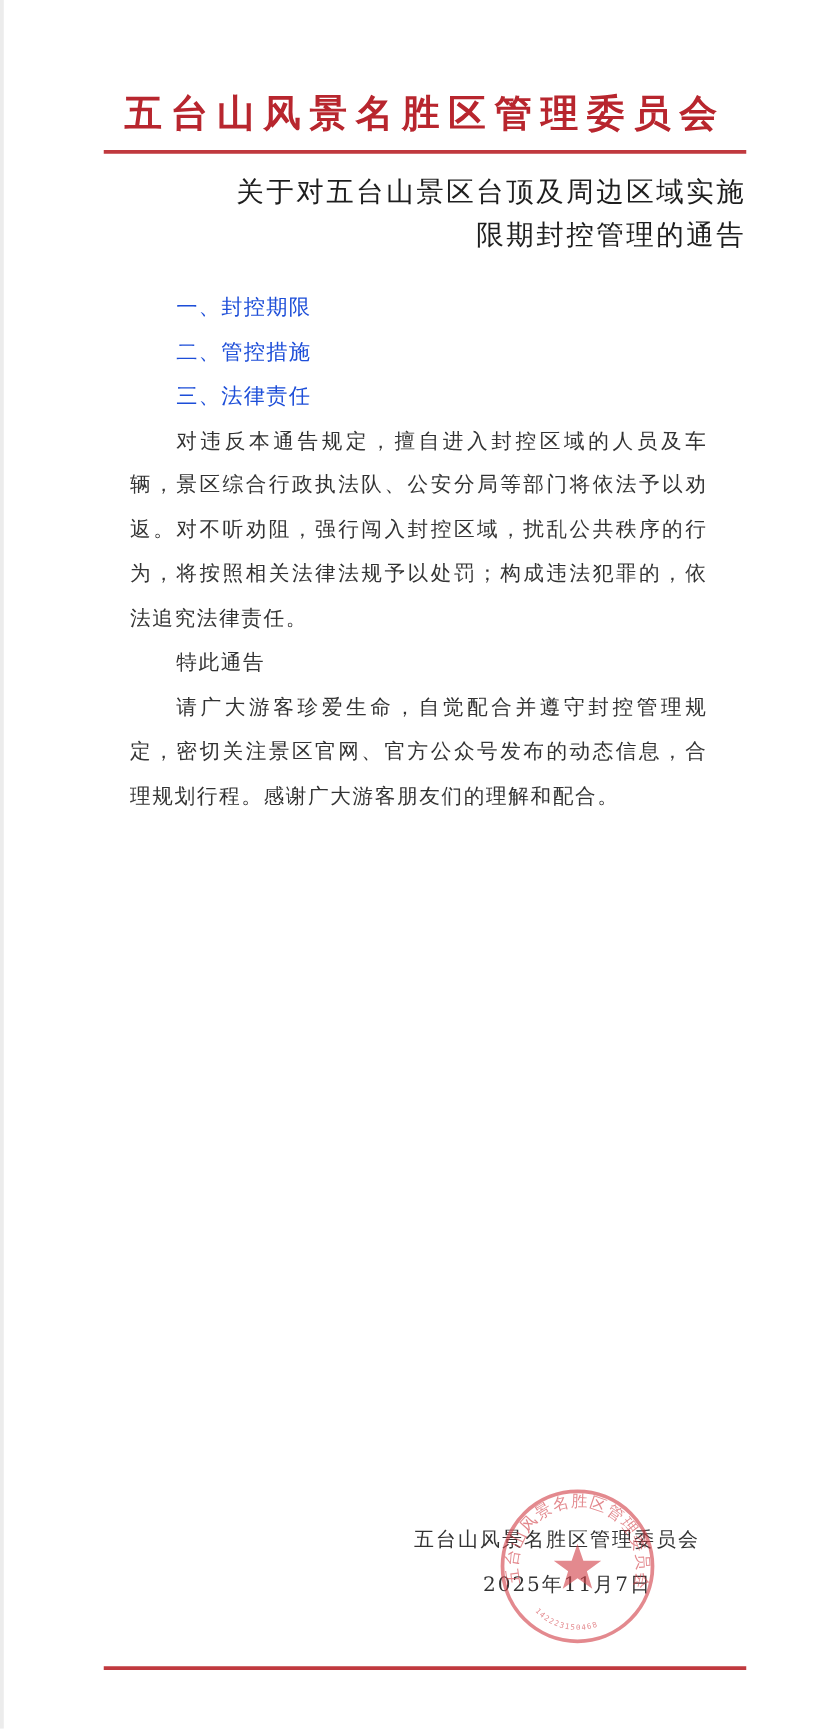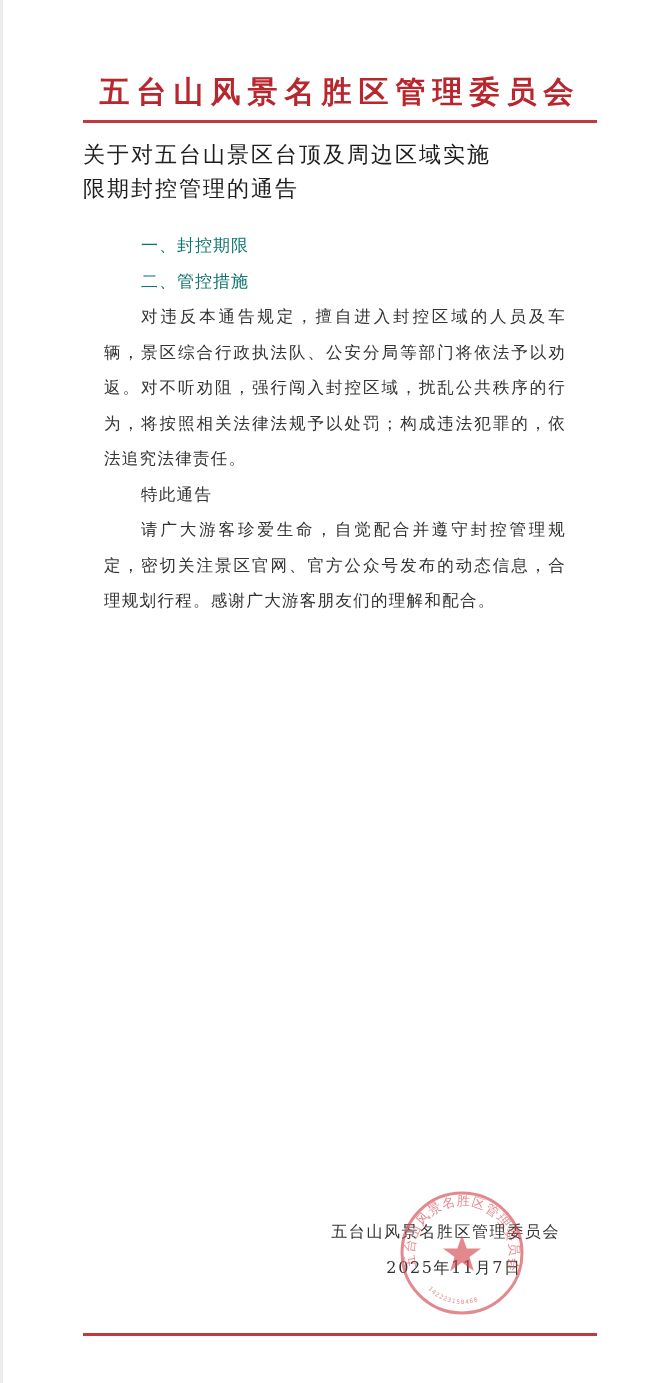--- a/index.html
+++ b/index.html
@@ -11,32 +11,32 @@
   .org-header {
     position: absolute; left: 83px; width: 514px; top: 72px; height: 40px;
     text-align: center; color: #b8262e; font-size: 30px; font-weight: bold;
     letter-spacing: 7px; line-height: 40px; font-family: "DejaVu Serif", serif;
   }
   .red-rule { position: absolute; left: 83px; width: 514px; height: 3px; background: #c0393e; }
   .red-rule.top { top: 120px; }
   .red-rule.bottom { top: 1333px; }
   .title {
     position: absolute; left: 83px; width: 514px; top: 138px;
-    text-align: left; color: #1e1e1e; font-size: 22px; line-height: 34px;
+    text-align: right; color: #1e1e1e; font-size: 22px; line-height: 34px;
     letter-spacing: 2px; font-family: "DejaVu Serif", serif;
   }
   .title div { white-space: nowrap; }
   .body {
     position: absolute; left: 104px; width: 462px; top: 228px;
     font-size: 16.5px; line-height: 35.5px; color: #333;
   }
   .para { text-align: justify; text-align-last: left; text-indent: 37px; letter-spacing: 1.3px; margin: 0; }
   .heading {
     text-indent: 37px; margin: 0; font-family: Liberation Serif, serif;
-    font-size: 17px; letter-spacing: 1px; color: #0f766e;
+    font-size: 17px; letter-spacing: 1px; color: #1d4ed8;
   }
   .signature {
     position: absolute; left: 300px; width: 268px; top: 1214px;
     font-size: 16px; line-height: 36px; color: #333; letter-spacing: 1.6px;
   }
   .sig-org { text-align: right; padding-right: 8px; }
   .sig-date { text-align: center; padding-left: 40px; }
   .stamp {
     position: absolute; left: 398px; top: 1189px; width: 128px; height: 128px;
     opacity: 0.62; pointer-events: none;
@@ -54,20 +54,21 @@
   <div>关于对五台山景区台顶及周边区域实施</div>
   <div>限期封控管理的通告</div>
 </div>
 
 <div class="body">
 
   <p class="heading">一、封控期限</p>
 
   <p class="heading">二、管控措施</p>
 
+  <p class="heading">三、法律责任</p>
   <p class="para">对违反本通告规定，擅自进入封控区域的人员及车辆，景区综合行政执法队、公安分局等部门将依法予以劝返。对不听劝阻，强行闯入封控区域，扰乱公共秩序的行为，将按照相关法律法规予以处罚；构成违法犯罪的，依法追究法律责任。</p>
 
   <p class="para">特此通告</p>
 
   <p class="para">请广大游客珍爱生命，自觉配合并遵守封控管理规定，密切关注景区官网、官方公众号发布的动态信息，合理规划行程。感谢广大游客朋友们的理解和配合。</p>
 </div>
 
 <div class="signature">
   <div class="sig-org">五台山风景名胜区管理委员会</div>
   <div class="sig-date">2025年11月7日</div>

